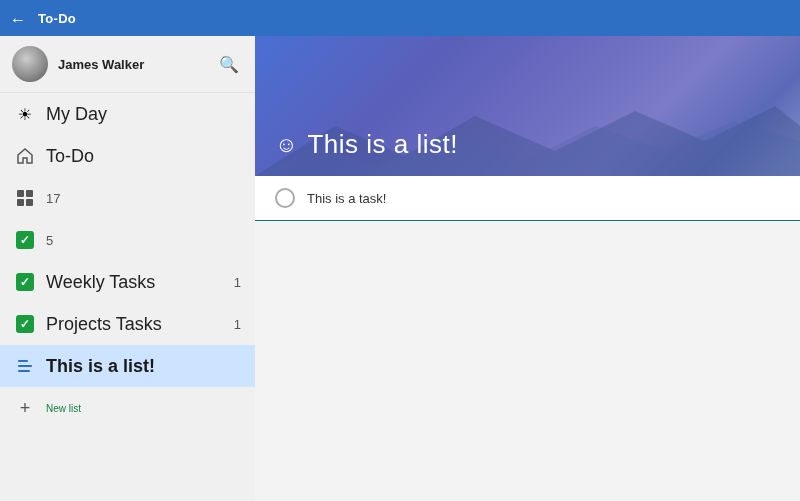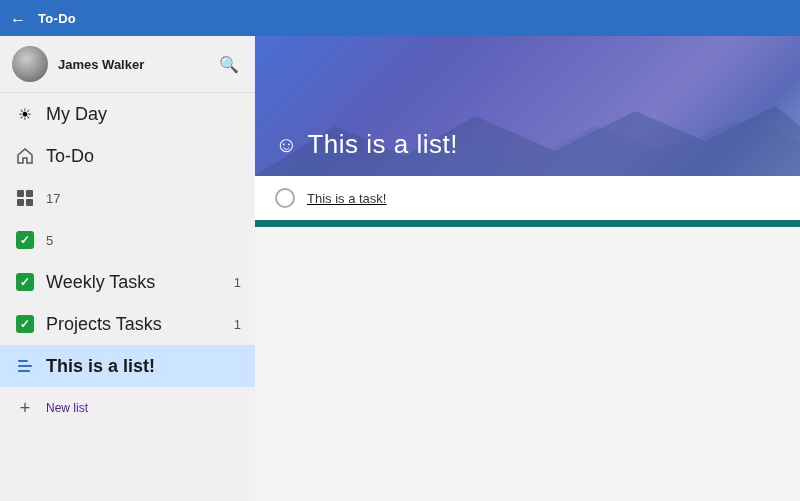--- a/index.html
+++ b/index.html
@@ -142,22 +142,22 @@
       width: 22px;
       height: 22px;
       margin-right: 10px;
       display: flex;
       align-items: center;
       justify-content: center;
       font-size: 18px;
       color: #555;
     }
     .new-list-label {
-      font-size: 12px;
-      color: #4c1d95;
+      font-size: 10px;
+      color: #15803d;
     }
 
     
     .content-area {
       flex: 1;
       display: flex;
       flex-direction: column;
       background: #f3f3f3;
       overflow: hidden;
     }
@@ -205,23 +205,22 @@
       flex: 1;
       background: #f3f3f3;
       padding: 0;
       overflow-y: auto;
     }
     .task-item {
       display: flex;
       align-items: center;
       padding: 12px 20px;
       background: white;
-      border-bottom: 7px solid #0f766e;
-      cursor: pointer;
-      text-decoration: underline;
+      border-bottom: 1px solid #0f766e;
+      cursor: pointer;
     }
     .task-circle {
       width: 20px;
       height: 20px;
       border-radius: 50%;
       border: 2px solid #aaa;
       margin-right: 12px;
       flex-shrink: 0;
     }
     .task-text {

